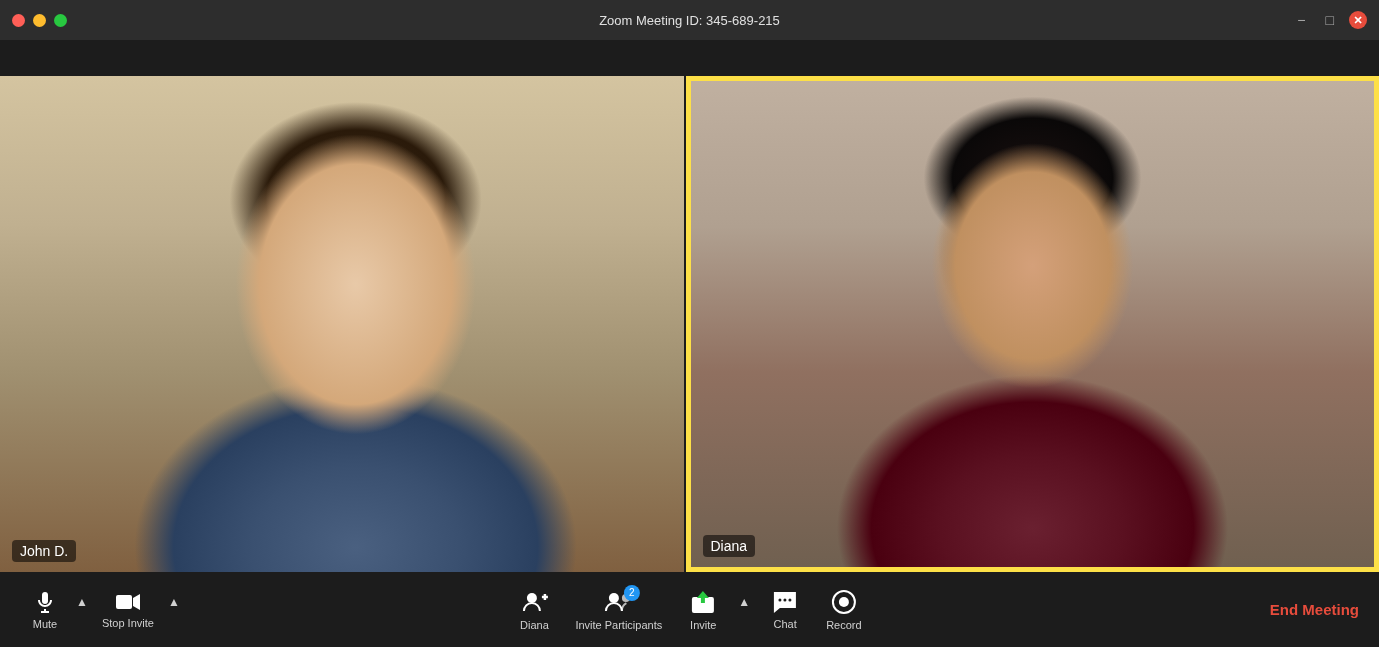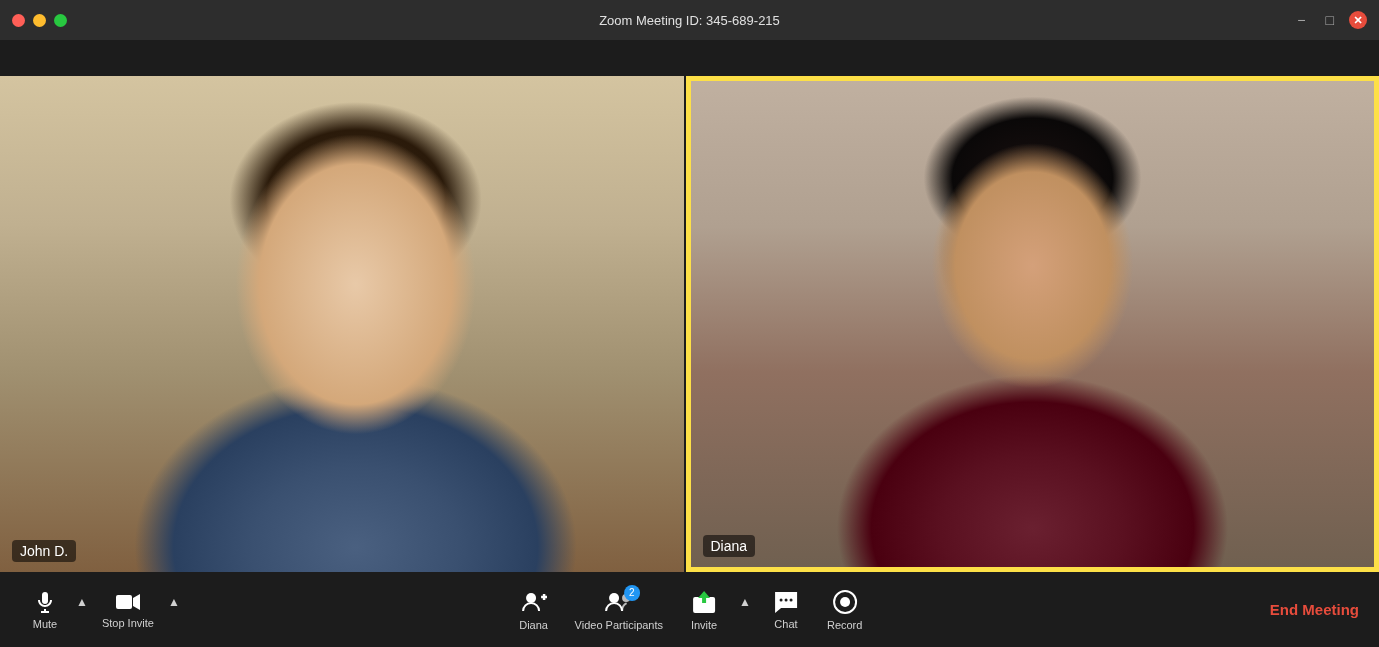--- a/index.html
+++ b/index.html
@@ -332,21 +332,21 @@
     <button class="tb-btn" style="position:relative;">
       <span class="icon icon-wrap" style="position:relative;display:inline-block;">
         <svg width="30" height="26" viewBox="0 0 30 26" fill="white" class="svg-icon">
           <circle cx="10" cy="9" r="5" fill="white"></circle>
           <path d="M2 22c0-4.42 3.58-8 8-8s8 3.58 8 8" stroke="white" stroke-width="2" fill="none"></path>
           <circle cx="22" cy="9" r="4" fill="white" opacity="0.7"></circle>
           <path d="M18 22c0-3.5 1.8-6.5 4.5-7.8" stroke="white" stroke-width="2" fill="none" opacity="0.7"></path>
         </svg>
         <span class="badge" style="top:-4px;right:-6px;">2</span>
       </span>
-      <span class="label">Video Participants</span>
+      <span class="label">Invite Participants</span>
     </button>
 
     <button class="tb-btn">
       <span class="icon">
         <svg width="26" height="26" viewBox="0 0 26 26" fill="none" class="svg-icon">
           <rect x="2" y="8" width="22" height="16" rx="2" fill="white"></rect>
           <polygon points="13,2 7,9 11,9 11,14 15,14 15,9 19,9" fill="#28c840"></polygon>
         </svg>
       </span>
       <span class="label">Invite</span>

